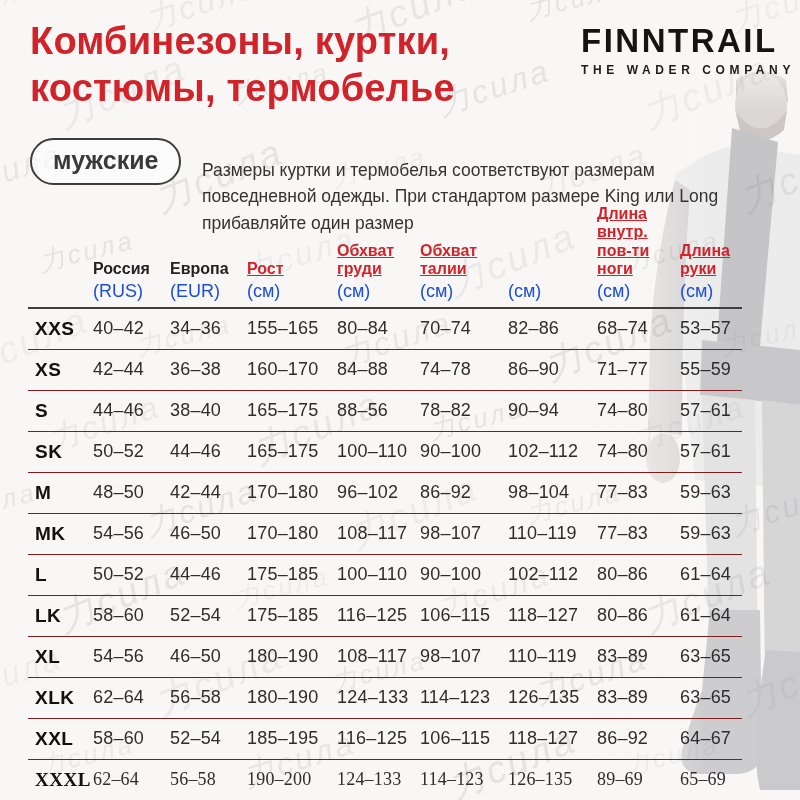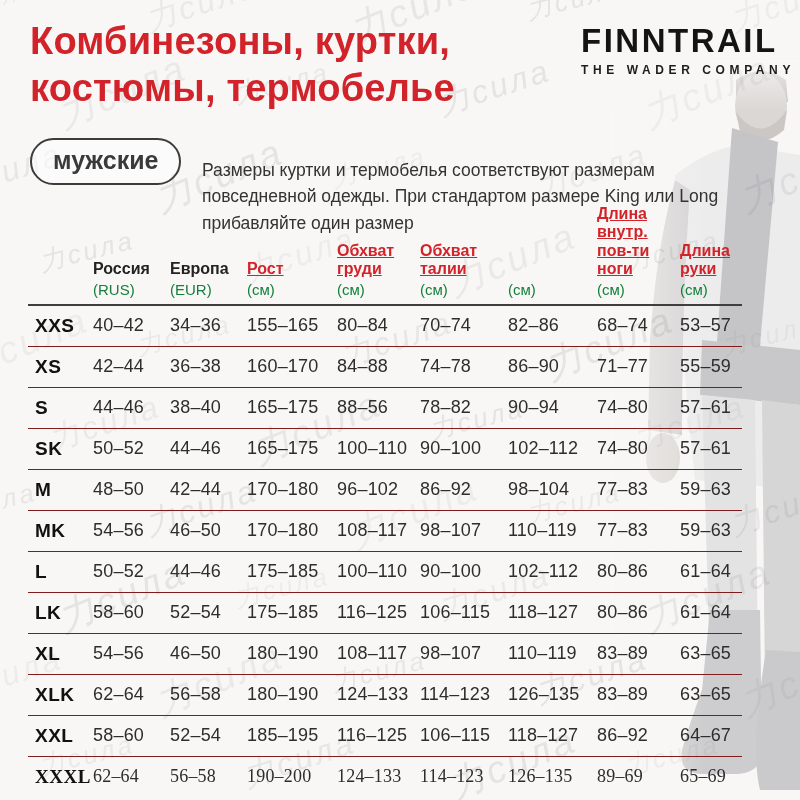--- a/index.html
+++ b/index.html
@@ -58,21 +58,21 @@
     display:grid;
     grid-template-columns:58px 77px 77px 90px 83px 88px 89px 83px 69px;
   }
   .thead{
     align-items:end;min-height:86px;padding-bottom:7px;
     border-bottom:2px solid #3e3e3e;
   }
   .th{padding:0 10px 0 7px;}
   .th-name{font-size:16px;font-weight:700;color:#222;line-height:1.15;}
   .th-name.red{color:var(--red,#d2232a);text-decoration:underline;}
-  .th-unit{font-size:15px;color:#15803d;margin-top:3px;line-height:1;}
+  .th-unit{font-size:18px;color:#1d4ed8;margin-top:3px;line-height:1;}
   .tr{
     height:40px;align-items:center;
     border-bottom:1px solid #7f1d1d;
   }
   .tr:last-child{border-bottom:none;font-family:Liberation Serif, serif;}
   .td{padding-left:7px;font-size:18px;color:#2d2d2d;letter-spacing:.2px;}
   .td.size{font-weight:700;font-size:19px;color:#111;letter-spacing:.5px;}
 </style>
 </head>
 <body>

